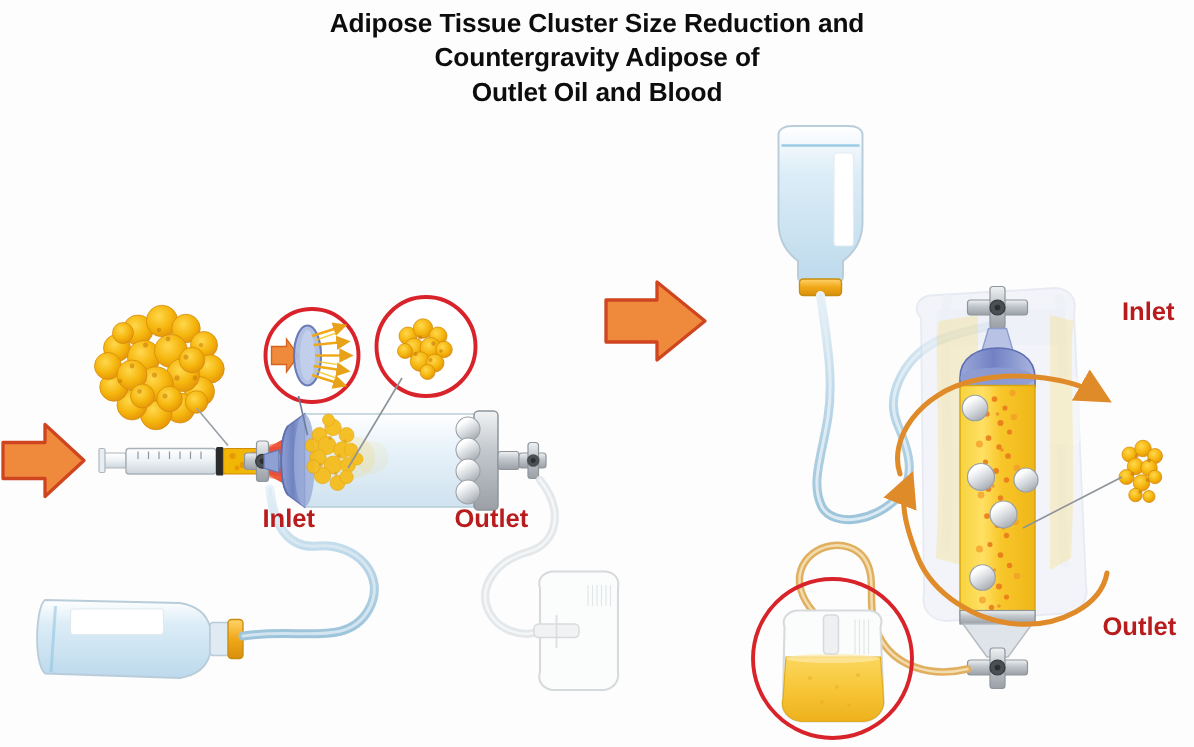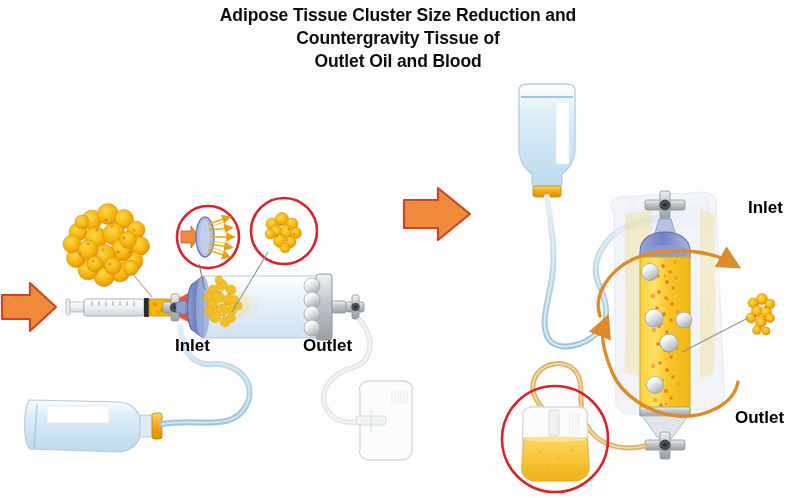--- a/index.html
+++ b/index.html
@@ -30,38 +30,38 @@
     line-height: 23px;
     color: #0d0d0d;
     letter-spacing: -0.1px;
   }
 
   .lbl {
     position: absolute;
     font-family: "Liberation Sans", sans-serif;
     font-weight: bold;
     font-size: 17px;
-    color: #000000;
+    color: #b91c1c;
     white-space: nowrap;
   }
   #lbl-inlet-left  { left: 175px; top: 336px; }
   #lbl-outlet-left { left: 303px; top: 336px; }
   #lbl-inlet-right { left: 748px; top: 198px; }
   #lbl-outlet-right{ left: 735px; top: 408px; }
 
   svg { display: block; }
 </style>
 </head>
 <body>
 
 <div id="figure">
 
   <div class="title-block">
     <div class="title-line">Adipose Tissue Cluster Size Reduction and</div>
-    <div class="title-line">Countergravity Tissue of</div>
+    <div class="title-line">Countergravity Adipose of</div>
     <div class="title-line">Outlet Oil and Blood</div>
   </div>
 
   <svg width="796" height="498" viewBox="0 0 796 498">
     <defs>
       <linearGradient id="gChamberBody" x1="0" y1="0" x2="0" y2="1">
         <stop offset="0" stop-color="#ffffff"></stop>
         <stop offset="0.35" stop-color="#e9f3fa"></stop>
         <stop offset="1" stop-color="#cfe2ef"></stop>
       </linearGradient>

